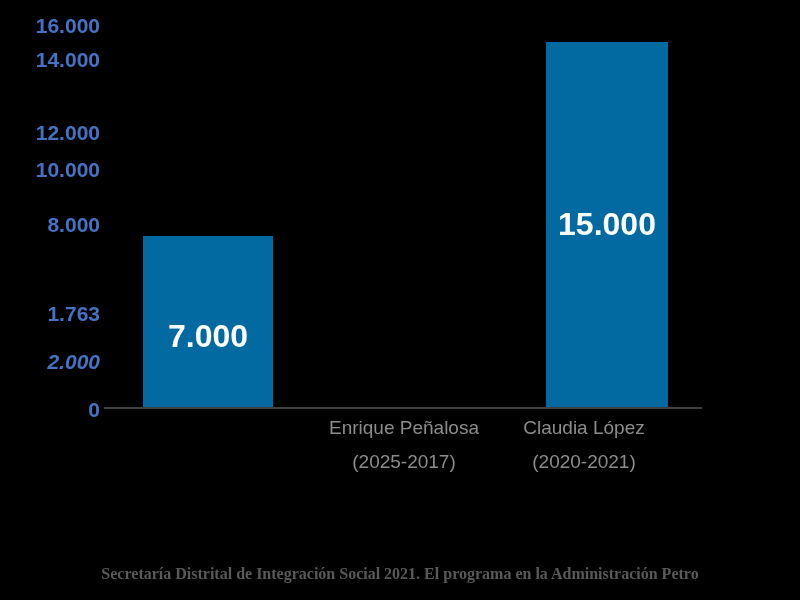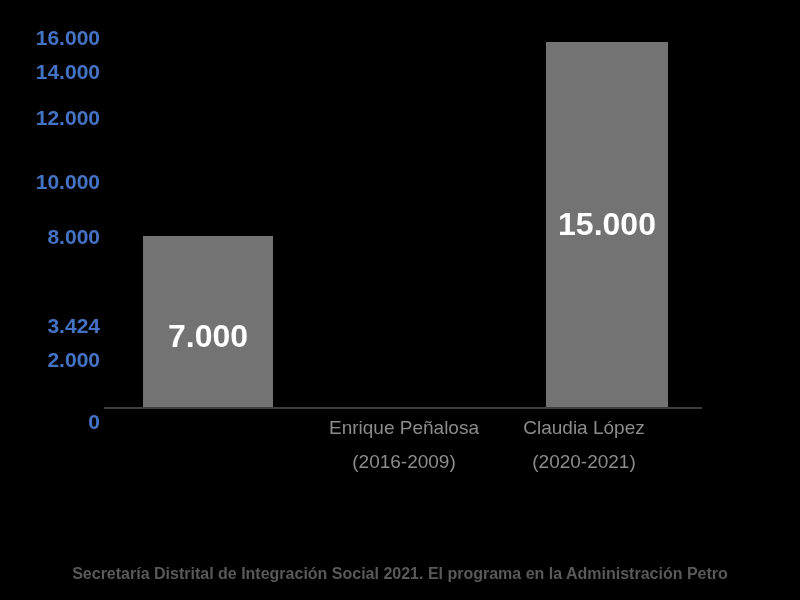--- a/index.html
+++ b/index.html
@@ -27,21 +27,20 @@
     position: absolute;
     right: 0;
     width: 100px;
     text-align: right;
     color: #4472C4;
     font-size: 21px;
     font-weight: bold;
     line-height: 21px;
     letter-spacing: 0px;
     white-space: nowrap;
-    margin-top: 12px;
   }
   #y-axis-labels {
     position: absolute;
     left: 0;
     top: 0;
     width: 100px;
     height: 420px;
   }
 
   
@@ -58,21 +57,21 @@
     left: 104px;
     top: 407px;
     width: 598px;
     height: 2px;
     background: #3F3F3F;
   }
 
   .bar {
     position: absolute;
     bottom: 0;
-    background: #737373;
+    background: #0369a1;
   }
   .bar-value {
     position: absolute;
     left: 0;
     width: 100%;
     text-align: center;
     color: #FFFFFF;
     font-size: 32px;
     font-weight: bold;
     white-space: nowrap;
@@ -110,35 +109,35 @@
     width: 800px;
     text-align: center;
     color: #595959;
     font-size: 16px;
     line-height: 23px;
     font-weight: bold;
     padding: 0 20px;
     box-sizing: border-box;
     white-space: pre-wrap;
   }
-  .caption-line { display: block; }
+  .caption-line { display: block; font-family: Liberation Serif, serif; }
 </style>
 </head>
 <body>
 
 <div id="chart-root">
 
   <div id="y-axis-labels">
     <div class="y-label" style="top:15px;">16.000</div>
     <div class="y-label" style="top:49px;padding-left:28px;">14.000</div>
-    <div class="y-label" style="top:95px;">12.000</div>
+    <div class="y-label" style="top:122px;">12.000</div>
     <div class="y-label" style="top:159px;text-align:right;">10.000</div>
     <div class="y-label" style="top:214px;">8.000</div>
-    <div class="y-label" style="top:303px;">3.424</div>
-    <div class="y-label" style="top:337px;">2.000</div>
+    <div class="y-label" style="top:303px;">1.763</div>
+    <div class="y-label" style="top:351px;font-style:italic;">2.000</div>
     <div class="y-label" style="top:399px;">0</div>
   </div>
 
   <div id="plot-area">
     <div class="bar" style="left:39px; width:122px; height:172px;padding-left:8px;">
       <div class="bar-value" style="top:82px;">7.000</div>
     </div>
 
     <div class="bar" style="left:239px; width:122px; height:0px;">
       <div class="bar-value" style="top:0px;"></div>
@@ -147,21 +146,21 @@
     <div class="bar" style="left:442px; width:122px; height:366px;">
       <div class="bar-value" style="top:164px;">15.000</div>
     </div>
   </div>
 
   <div id="x-axis-line"></div>
 
   <div id="x-axis-labels">
     <div class="x-cat" style="left:200px; width:200px;text-align:center;">
       <span class="cat-name">Enrique Peñalosa</span>
-      <span class="cat-years">(2016-2009)</span>
+      <span class="cat-years">(2025-2017)</span>
     </div>
     <div class="x-cat" style="left:380px; width:200px;">
       <span class="cat-name">Claudia López</span>
       <span class="cat-years">(2020-2021)</span>
     </div>
   </div>
 
   <div id="caption">
     <span class="caption-line">Secretaría Distrital de Integración Social 2021. El programa en la Administración Petro</span>
     

